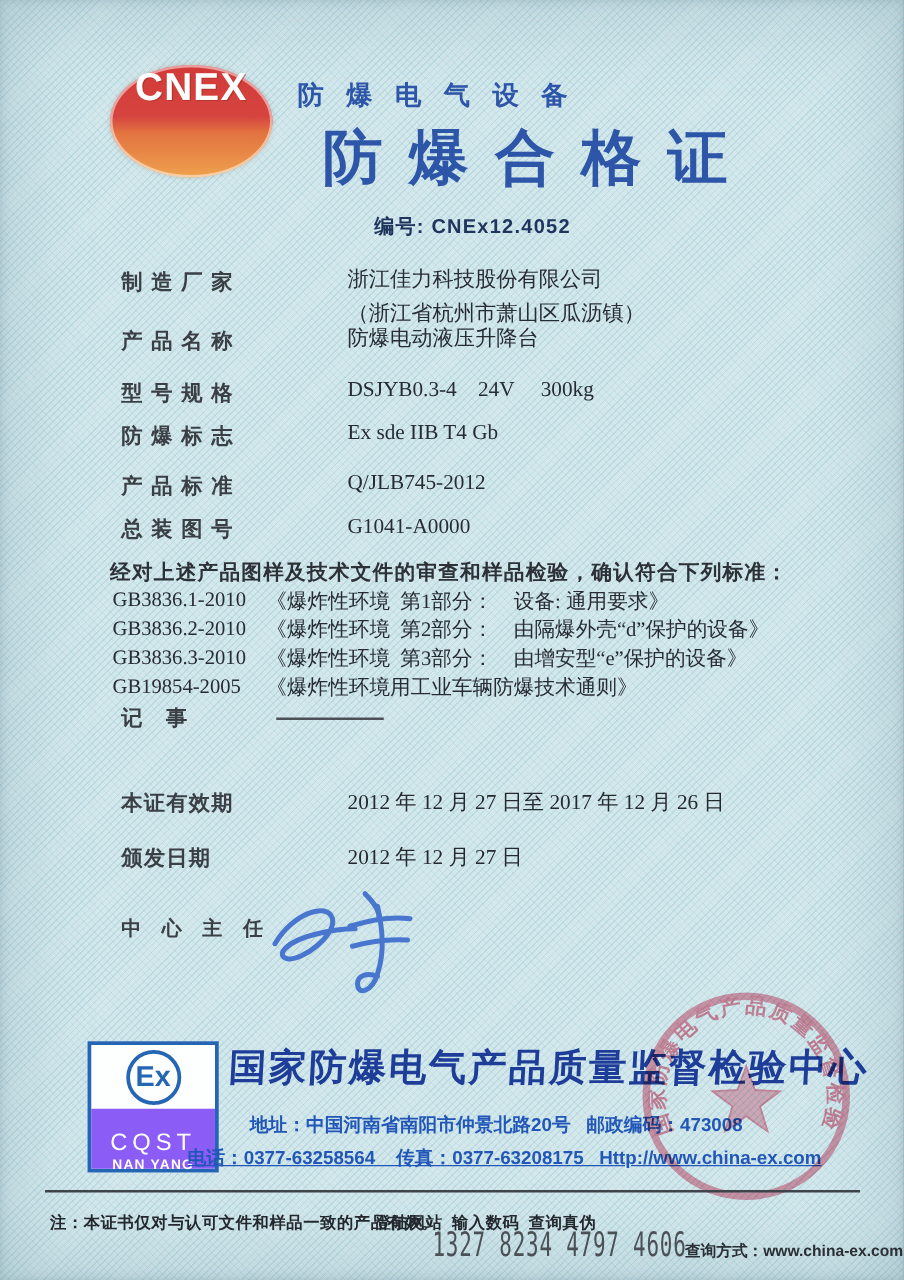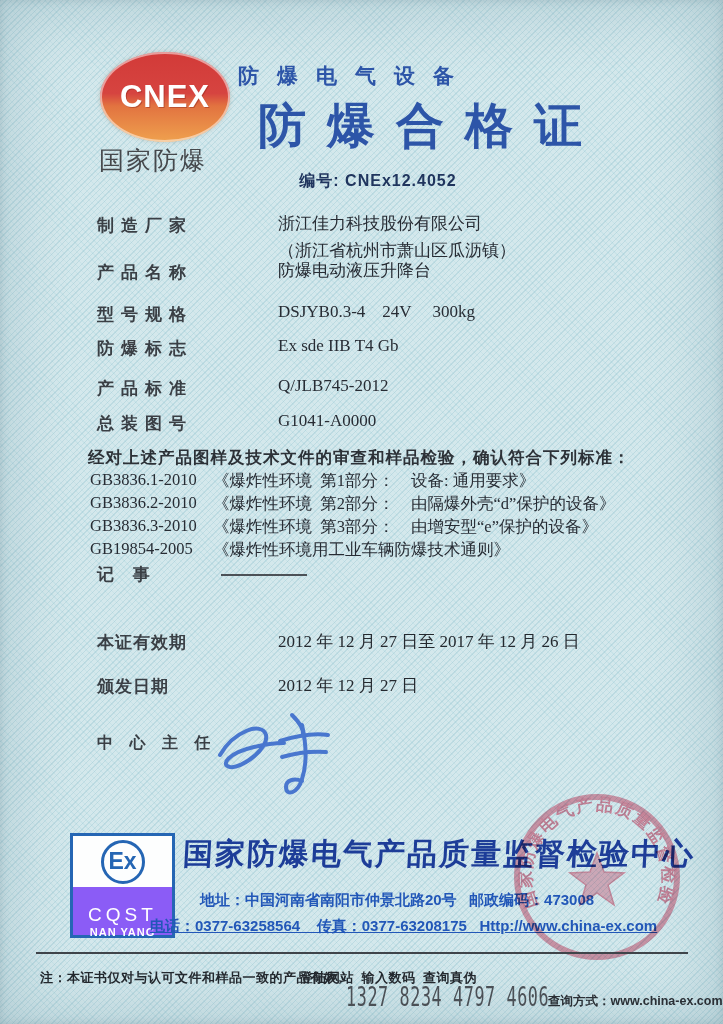--- a/index.html
+++ b/index.html
@@ -11,23 +11,23 @@
       repeating-linear-gradient(135deg, rgba(128,184,198,.28) 0 1px, rgba(255,255,255,0) 1px 4px),
       repeating-linear-gradient(45deg, rgba(150,205,215,.18) 0 1px, rgba(255,255,255,0) 1px 5px);
     box-shadow: inset 0 0 70px rgba(105,145,158,.38), inset 0 0 8px rgba(90,120,130,.25);
     font-family:"Liberation Sans","DejaVu Sans",sans-serif;
     color:#262b33;
   }
   .abs { position:absolute; }
 
   
   .cnex-logo {
-    left:100px; top:52px; width:130px; height:90px; border-radius:50%;
+    left:88px; top:52px; width:130px; height:90px; border-radius:50%;
     background:linear-gradient(180deg,#d23a38 0%,#d64440 46%,#e27340 60%,#efa14e 100%);
-    display:flex; align-items:center; justify-content:center;
+    display:flex; align-items:flex-start; justify-content:center;
     box-shadow: inset 0 0 0 2px rgba(255,255,255,.5), 0 0 4px rgba(120,90,60,.25);
   }
   .cnex-logo span {
     color:#fff; font-weight:bold; font-size:31px; letter-spacing:1px;
     text-shadow:1px 1px 0 rgba(140,40,25,.45);
   }
   .logo-caption { left:76px; top:144px; width:154px; text-align:center;
     font-size:25px; color:#45484c; letter-spacing:2px; font-weight:500; }
 
   .doc-subtitle { left:220px; top:62px; width:400px; 
@@ -87,21 +87,20 @@
   .query { left:548px; top:993px; font-size:12.5px; font-weight:bold; color:#2a2f35; white-space:pre-wrap; }
 </style>
 </head>
 <body>
 
 <div class="page">
 
   <div class="abs cnex-logo">
     <span>CNEX</span>
   </div>
-  <div class="abs logo-caption">国家防爆</div>
 
   <div class="abs doc-subtitle">防爆电气设备</div>
   <div class="abs doc-title">防爆合格证</div>
   <div class="abs cert-no">编号: CNEx12.4052</div>
 
   <div class="abs f-label" style="top:214px">制造厂家</div>
   <div class="abs f-value" style="top:212px">浙江佳力科技股份有限公司</div>
   <div class="abs f-value" style="top:239px">（浙江省杭州市萧山区瓜沥镇）</div>
 
   <div class="abs f-label" style="top:261px">产品名称</div>

